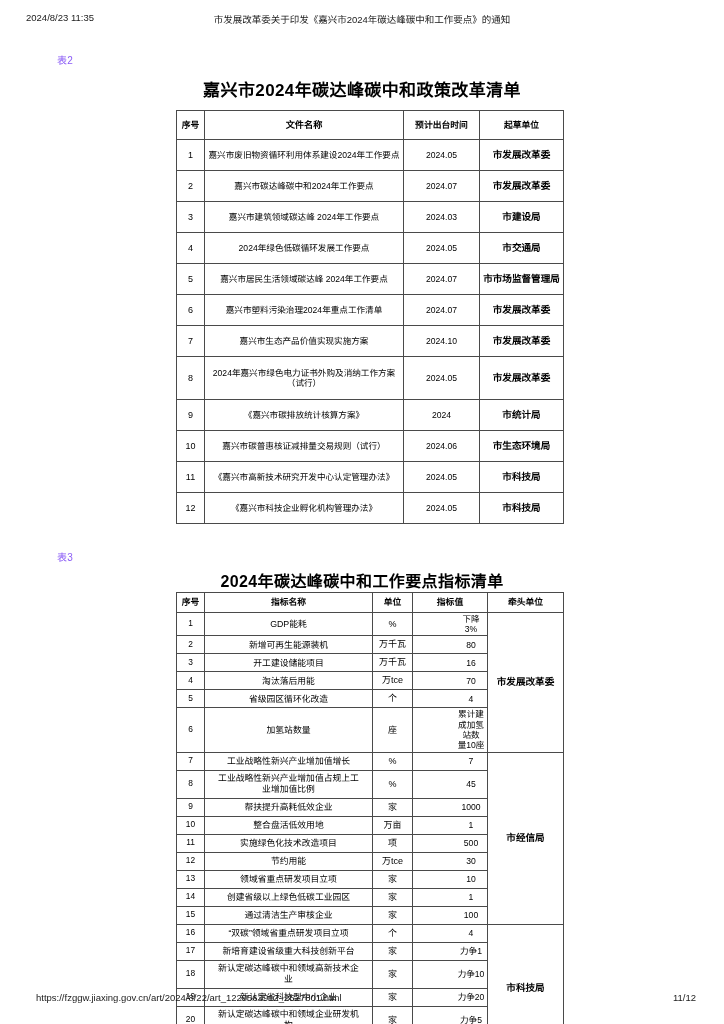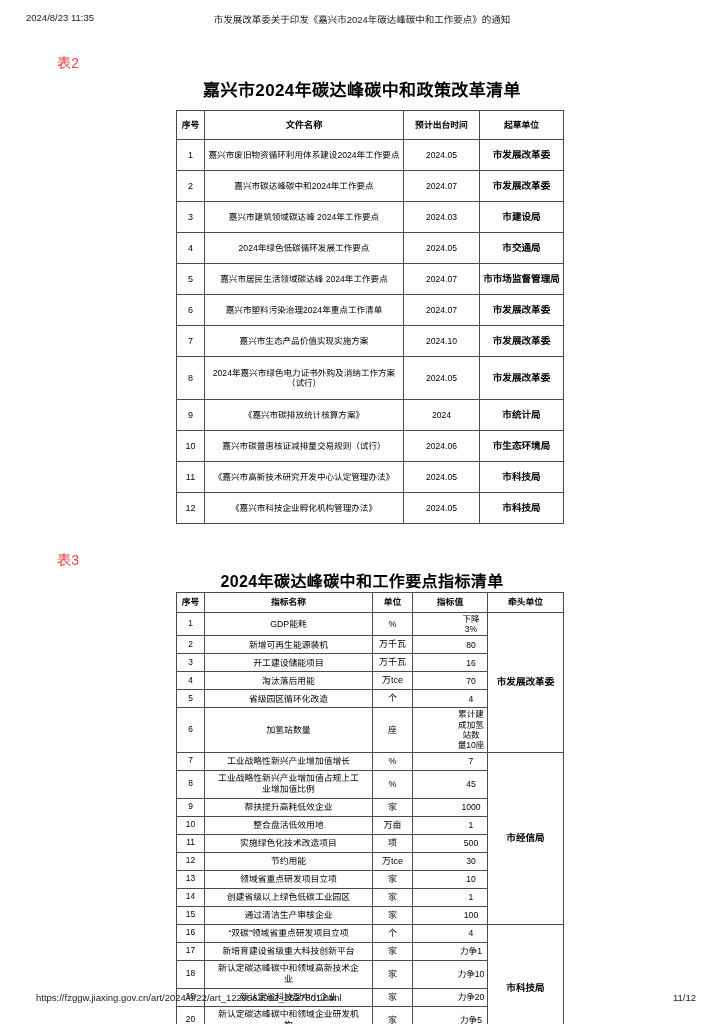--- a/index.html
+++ b/index.html
@@ -73,23 +73,23 @@
     position: absolute;
     right: 28px;
     top: 0;
     white-space: nowrap;
   }
 
   
   .sheet-label {
     position: absolute;
     left: 57px;
-    font-size: 14px;
+    font-size: 10px;
     font-family: "Liberation Sans", "DejaVu Sans", sans-serif;
-    color: #ef4444;
+    color: #8b5cf6;
     letter-spacing: 0.2px;
   }
   #label-table2 { top: 52px; }
   #label-table3 { top: 549px; }
 
   
   .doc-title {
     position: absolute;
     left: 0;
     width: 724px;

